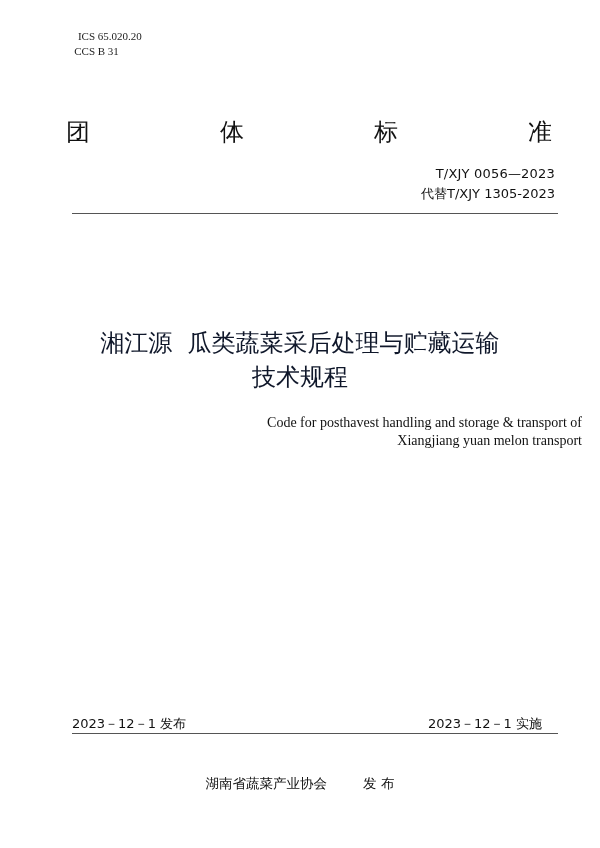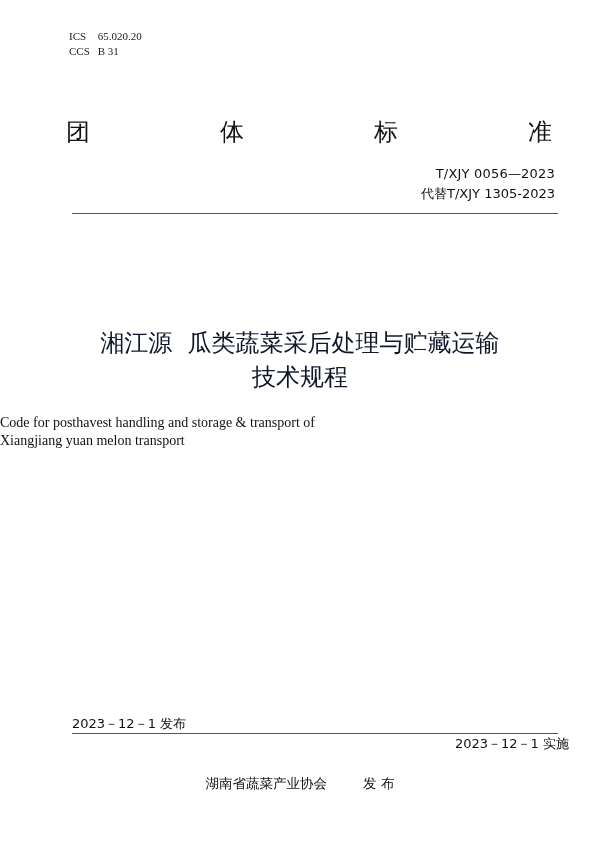--- a/index.html
+++ b/index.html
@@ -1,26 +1,26 @@
 <!DOCTYPE html>
 <html><head>
   <meta charset="utf-8">
   <style>
     html, body { margin: 0; padding: 0; background: #ffffff; }
     body { width: 600px; height: 848px; position: relative; overflow: hidden; color: #111; font-family: "DejaVu Sans", sans-serif; }
     .abs { position: absolute; }
     .meta { left: 69px; font-family: "Liberation Serif", serif; font-size: 11px; color: #222; line-height: 13px; }
-    .meta .lbl { display: inline-block; width: 26px; }
+    .meta .lbl { display: inline-block; width: 26px; text-align: right; }
     .std-title { top: 116px; left: 66px; width: 486px; height: 30px; display: flex; justify-content: space-between; font-size: 24px; color: #111; }
     .code { right: 45px; text-align: right; color: #111; }
     .code-main { top: 166px; font-size: 13px; font-family: "DejaVu Sans", sans-serif; letter-spacing: 0.2px; }
     .code-sub { top: 185px; font-size: 13px; font-family: "DejaVu Sans", sans-serif; }
     .rule { left: 72px; width: 486px; height: 0; border-top: 1.3px solid #555; }
     .cn-title { left: 0; width: 600px; text-align: center; font-size: 24px; line-height: 34px; color: #0f172a; }
-    .en-title { left: 0; width: 582px; text-align: left; font-family: "Liberation Serif", serif; font-size: 14px; line-height: 18px; color: #111; }
+    .en-title { left: 0; width: 582px; text-align: right; font-family: "Liberation Serif", serif; font-size: 14px; line-height: 18px; color: #111; }
     .date { top: 715px; font-size: 13px; color: #111; text-align: right; }
     .issuer { top: 775px; left: 0; width: 600px; text-align: center; font-size: 13.5px; color: #111; }
     .issuer .gap { display: inline-block; width: 36px; }
   </style>
 </head>
 <body>
 
 <div class="abs meta" style="top:30px;">
   <span class="lbl">ICS</span>
   <span>65.020.20</span>
@@ -42,19 +42,19 @@
 
 <div class="abs rule" style="top:213px;"></div>
 
 <div class="abs cn-title" style="top:326px; white-space:pre;">湘江源  瓜类蔬菜采后处理与贮藏运输</div>
 <div class="abs cn-title" style="top:360px;">技术规程</div>
 
 <div class="abs en-title" style="top:414px;">Code for posthavest handling and storage &amp; transport of</div>
 <div class="abs en-title" style="top:432px;">Xiangjiang yuan melon transport</div>
 
 <div class="abs date" style="left:72px;">2023－12－1 发布</div>
-<div class="abs date" style="right:31px;margin-top:20px;">2023－12－1 实施</div>
+<div class="abs date" style="right:58px;">2023－12－1 实施</div>
 
 <div class="abs rule" style="top:733px;"></div>
 
 <div class="abs issuer">
   <span>湖南省蔬菜产业协会</span><span class="gap"></span><span>发 布</span>
 </div>
 
 </body></html>

